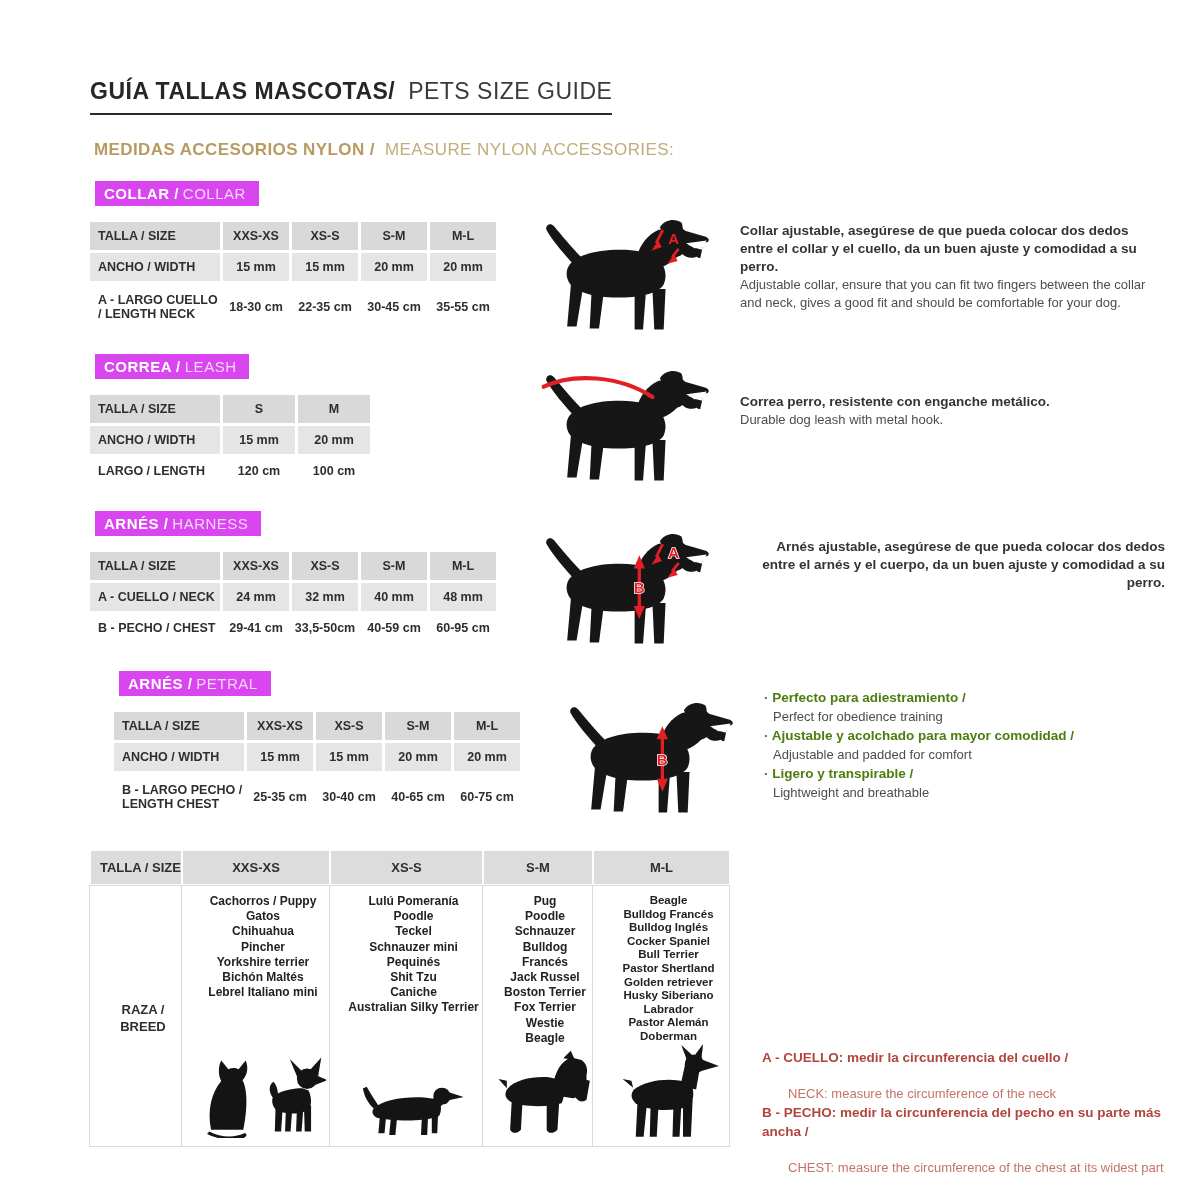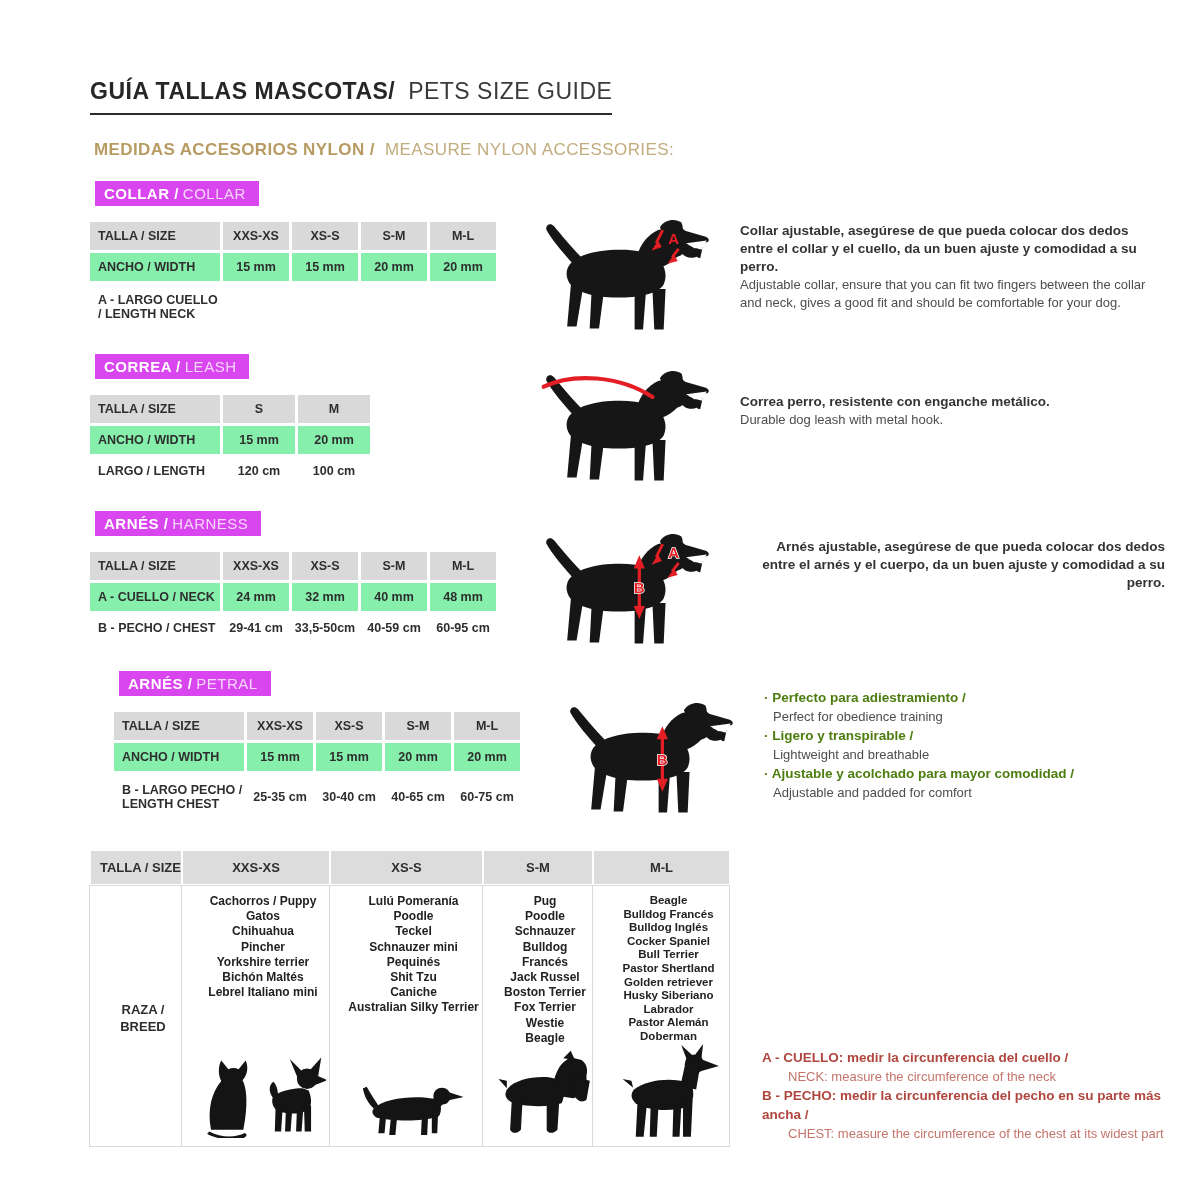--- a/index.html
+++ b/index.html
@@ -25,21 +25,21 @@
   .sizetable{margin-top:16px;width:406px;}
   .sizetable.narrow{width:280px;}
   .trow{display:flex;gap:3px;margin-bottom:3px;height:28px;}
   .trow.tall{height:46px;}
   .tlabel{width:122px;flex:none;display:flex;align-items:center;padding-left:8px;
           font-weight:700;font-size:12.5px;line-height:14px;}
   .tvals{flex:1;display:flex;gap:3px;}
   .tvals > div{flex:1;display:flex;align-items:center;justify-content:center;
                font-weight:700;font-size:12.5px;text-align:center;}
   .thead .tlabel,.thead .tvals > div{background:#d9d9d9;}
-  .tmid  .tlabel,.tmid  .tvals > div{background:#86efac;}
+  .tmid  .tlabel,.tmid  .tvals > div{background:#e5e5e5;}
   .twhite .tlabel,.twhite .tvals > div{background:#ffffff;}
   
   .dog{position:absolute;left:450px;}
   .dog svg{display:block;}
   .d-collar{top:34px;} .d-leash{top:12px;} .d-harness{top:18px;} .d-petral{top:27px;}
   .desc{position:absolute;left:650px;width:425px;}
   .p-collar{top:41px;} .p-leash{top:39px;} .p-harness{top:27px;text-align:right;}
   .desc .es{font-weight:700;font-size:13.5px;line-height:18px;color:#333;}
   .desc .en{font-weight:400;font-size:13px;line-height:18px;color:#4d4d4d;}
   .bullets{position:absolute;left:650px;top:17px;width:425px;}
@@ -55,21 +55,21 @@
   .bc{border:1px solid #dadada;margin-top:-1px;margin-left:-1px;height:262px;
       display:flex;flex-direction:column;align-items:center;padding:8px 2px 4px 17px;box-sizing:border-box;}
   .bc.first{justify-content:center;}
   .raza{font-weight:700;font-size:13px;line-height:17px;text-align:center;width:54px;}
   .breedlist{text-align:center;font-weight:700;font-size:12px;line-height:15.2px;color:#222;}
   .breedlist.small{font-size:11.5px;line-height:13.6px;}
   .pets{margin-top:auto;}
   
   .notes{position:absolute;left:672px;top:198px;width:430px;}
   .notes .nes{font-weight:700;font-size:13.5px;line-height:19px;color:#b0463e;}
-  .notes .nen{font-weight:400;font-size:13px;line-height:19px;color:#c3746a;padding-left:26px;}
+  .notes .nen{font-weight:400;font-size:13px;line-height:19px;color:#c3746a;padding-left:26px;margin-top:17px;}
   .mk{fill:#e31e24;font-weight:700;font-size:16px;font-family:"Liberation Sans",sans-serif;}
   .mkhalo{stroke:#ffffff;stroke-width:1.6px;paint-order:stroke;}
 </style>
 </head>
 <body>
 
 <div class="page">
 
   <svg width="0" height="0" style="position:absolute" aria-hidden="true">
     <defs>
@@ -120,20 +120,26 @@
         <div class="tlabel">ANCHO / WIDTH</div>
         <div class="tvals">
             <div>15 mm</div>
             <div>15 mm</div>
             <div>20 mm</div>
             <div>20 mm</div>
           </div>
       </div>
       <div class="trow twhite tall">
         <div class="tlabel">A - LARGO CUELLO / LENGTH NECK</div>
+        <div class="tvals">
+            <div>18-30 cm</div>
+            <div>22-35 cm</div>
+            <div>30-45 cm</div>
+            <div>35-55 cm</div>
+          </div>
       </div>
     </div>
     <div class="dog d-collar">
       <svg width="178" height="122" viewBox="0 0 190 130">
         <use href="#dog-shape"></use>
         <g>
           <line x1="131" y1="16" x2="124" y2="30" stroke="#e31e24" stroke-width="3"></line>
           <polygon points="119,38 126,27 130,34" fill="#e31e24"></polygon>
           <line x1="148" y1="36" x2="141" y2="45" stroke="#e31e24" stroke-width="3"></line>
           <polygon points="136,52 143,42 147,49" fill="#e31e24"></polygon>
@@ -285,26 +291,26 @@
           <text x="99" y="71" class="mk mkhalo">B</text>
         </g>
       </svg>
     </div>
     <div class="bullets">
       <div class="bullet">
         <div class="es">Perfecto para adiestramiento /</div>
         <div class="en">Perfect for obedience training</div>
       </div>
       <div class="bullet">
+        <div class="es">Ajustable y acolchado para mayor comodidad /</div>
+        <div class="en">Adjustable and padded for comfort</div>
+      </div>
+      <div class="bullet">
         <div class="es">Ligero y transpirable /</div>
         <div class="en">Lightweight and breathable</div>
-      </div>
-      <div class="bullet">
-        <div class="es">Ajustable y acolchado para mayor comodidad /</div>
-        <div class="en">Adjustable and padded for comfort</div>
       </div>
     </div>
   </div>
 
   <div class="bottom">
     <div class="bgrid">
       <div class="bh first">TALLA /  SIZE</div>
       <div class="bh">XXS-XS</div>
       <div class="bh">XS-S</div>
       <div class="bh">S-M</div>

